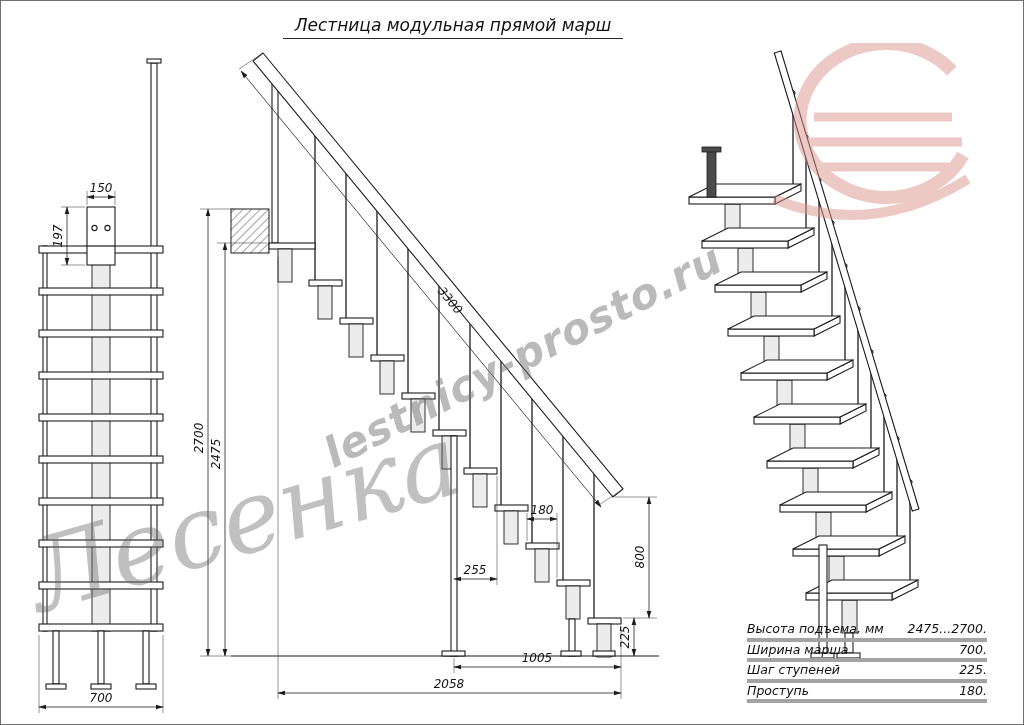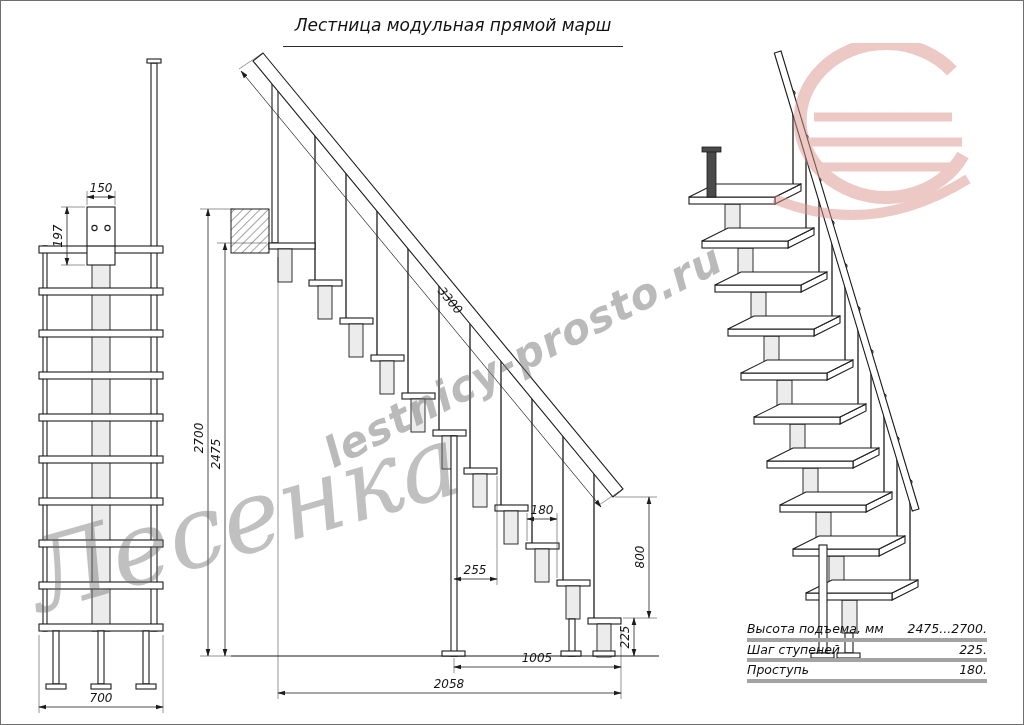--- a/index.html
+++ b/index.html
@@ -1,20 +1,20 @@
 <!DOCTYPE html>
 <html><head>
 <meta charset="utf-8">
 <style>
   html,body{margin:0;padding:0;background:#fff;}
   .sheet{position:relative;width:1024px;height:725px;background:#fff;overflow:hidden;
          box-sizing:border-box;border:1px solid #6f6f6f;font-family:"DejaVu Sans",sans-serif;}
   .drawing{position:absolute;left:0;top:0;z-index:1;}
   .title{position:absolute;left:282px;top:14px;width:340px;z-index:4;text-align:center;
-         font:italic 17px "DejaVu Sans",sans-serif;color:#111;border-bottom:1px solid #2b2b2b;padding-bottom:11px;}
+         font:italic 17px "DejaVu Sans",sans-serif;color:#111;border-bottom:1px solid #2b2b2b;padding-bottom:3px;}
   .wm-brand{position:absolute;left:30px;top:520px;z-index:3;font:italic 100px "DejaVu Serif",serif;
             color:rgba(105,105,105,0.42);transform:rotate(-16deg);transform-origin:0 50%;white-space:nowrap;pointer-events:none;}
   .wm-url{position:absolute;left:326px;top:430px;z-index:3;font:italic bold 42px "DejaVu Sans",sans-serif;
           color:rgba(118,118,118,0.5);transform:rotate(-27deg);transform-origin:0 50%;white-space:nowrap;letter-spacing:1px;pointer-events:none;}
   .logo{position:absolute;left:755px;top:42px;z-index:3;pointer-events:none;}
   .spec{position:absolute;left:746px;top:620px;width:240px;z-index:4;}
   .spec-row{display:flex;justify-content:space-between;align-items:baseline;
             font:italic 12.5px "DejaVu Sans",sans-serif;color:#101010;line-height:16.5px;border-bottom:4px solid #a3a3a3;}
   .spec-value{text-align:left;}
   
@@ -306,20 +306,24 @@
   </svg>
 
   <div class="title">Лестница модульная прямой марш</div>
 
   <div class="spec">
     <div class="spec-row">
       <span class="spec-label">Высота подъема, мм</span>
       <span class="spec-value">2475...2700.</span>
     </div>
     <div class="spec-row">
+      <span class="spec-label">Ширина марша</span>
+      <span class="spec-value">700.</span>
+    </div>
+    <div class="spec-row">
       <span class="spec-label">Шаг ступеней</span>
       <span class="spec-value">225.</span>
     </div>
     <div class="spec-row">
       <span class="spec-label">Проступь</span>
       <span class="spec-value">180.</span>
     </div>
   </div>
 
 </div>

